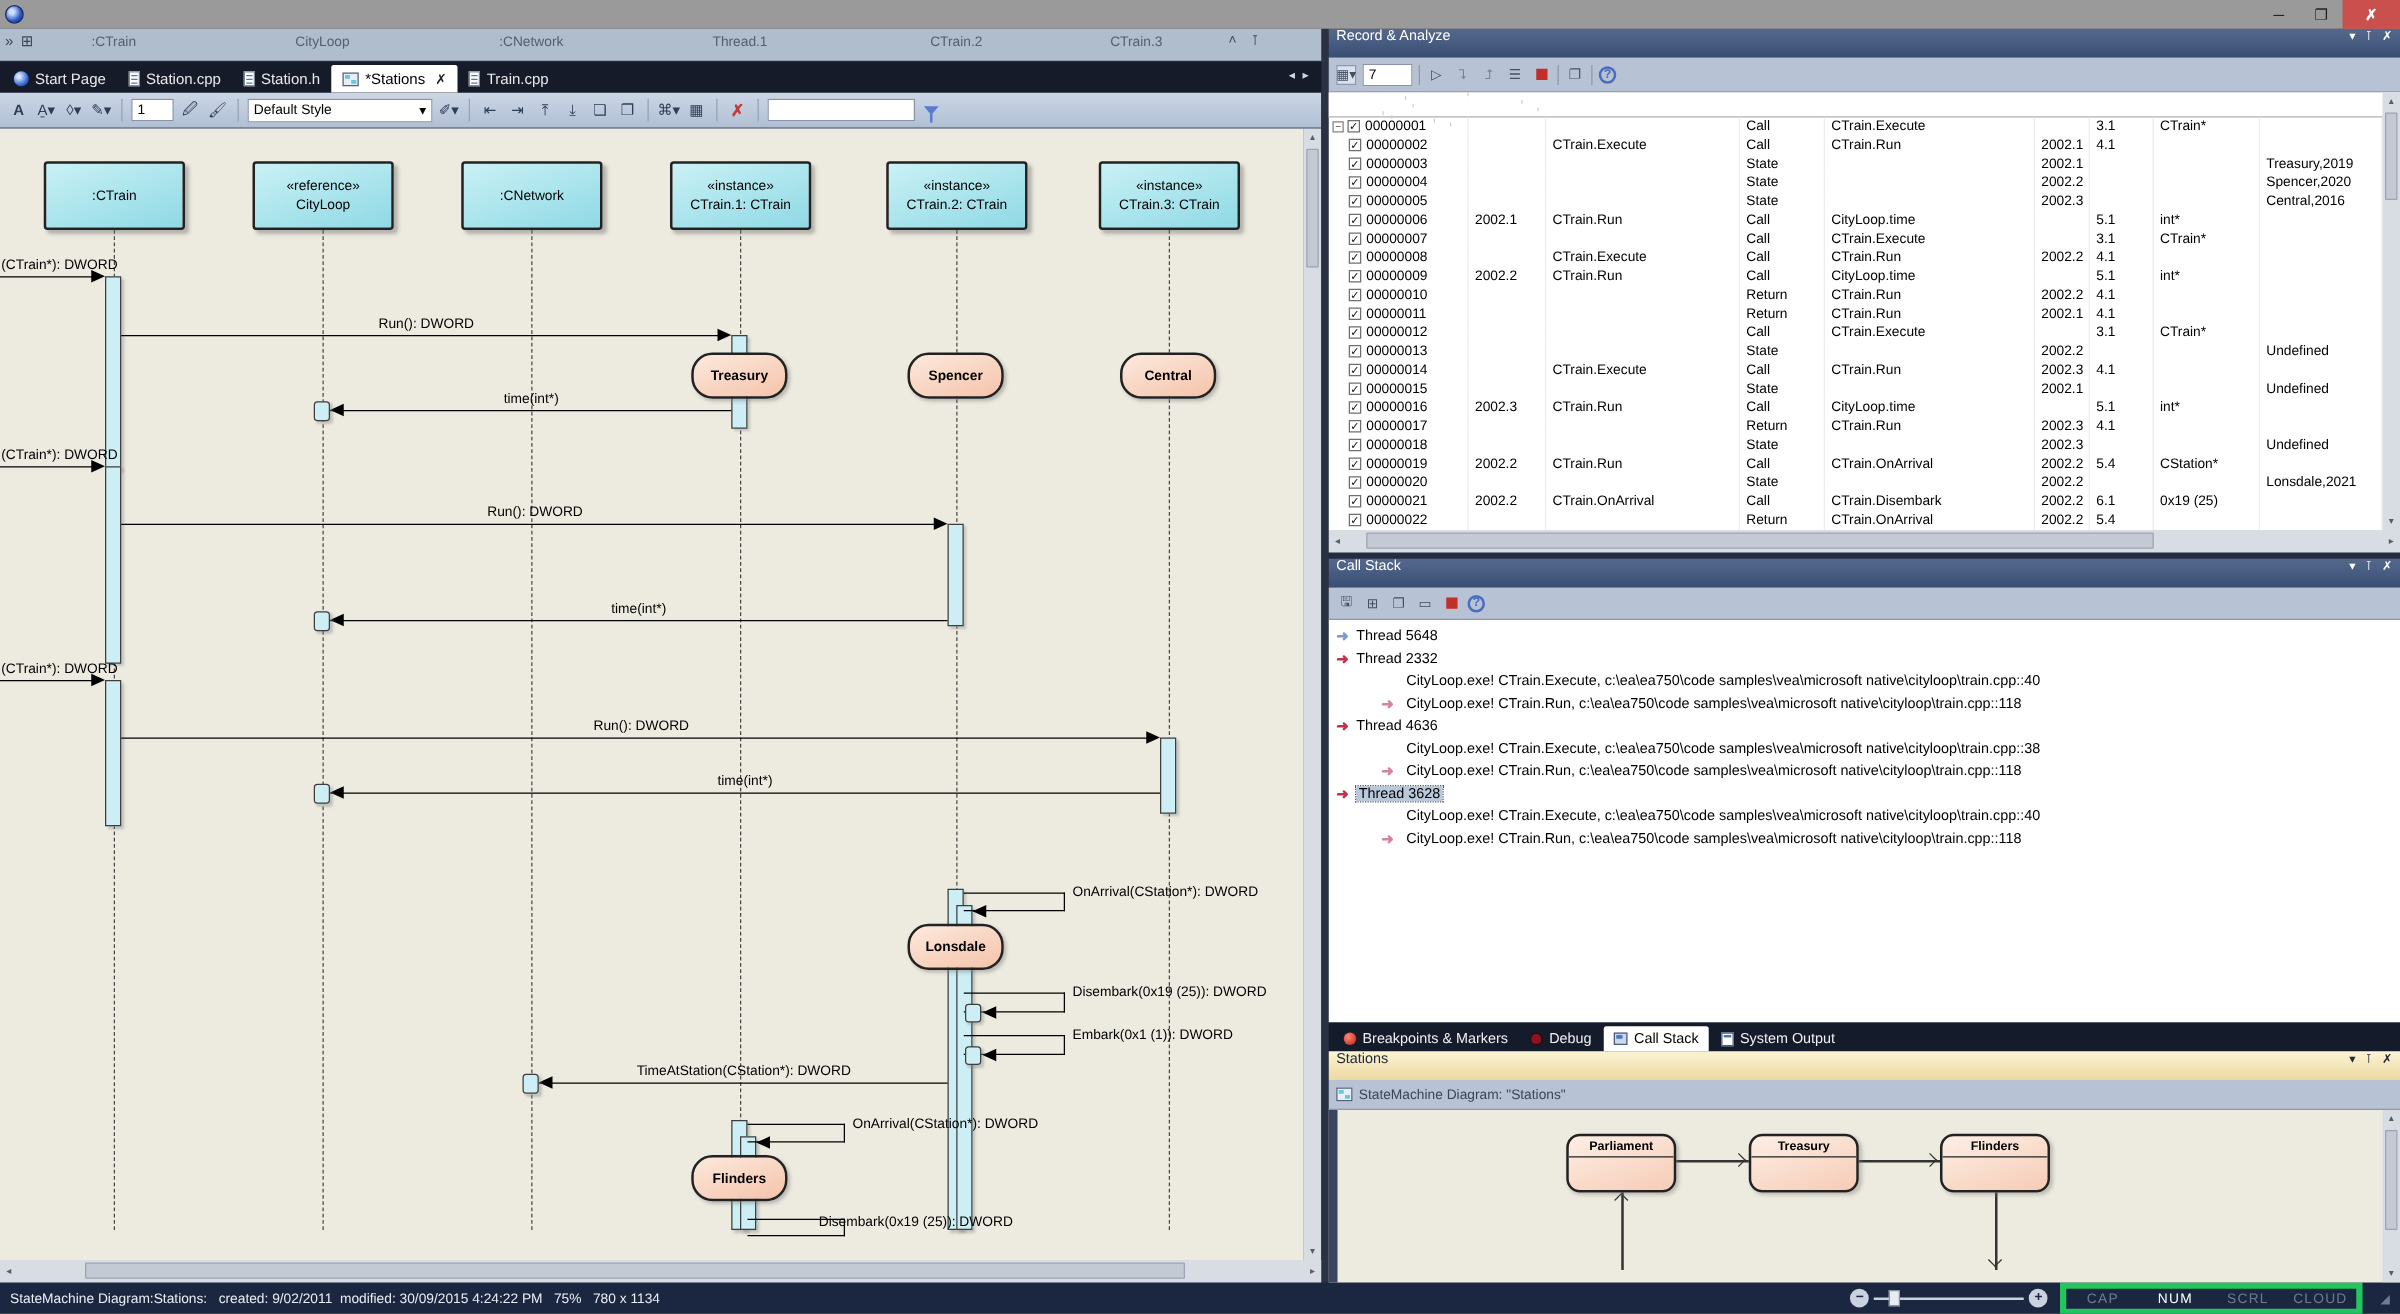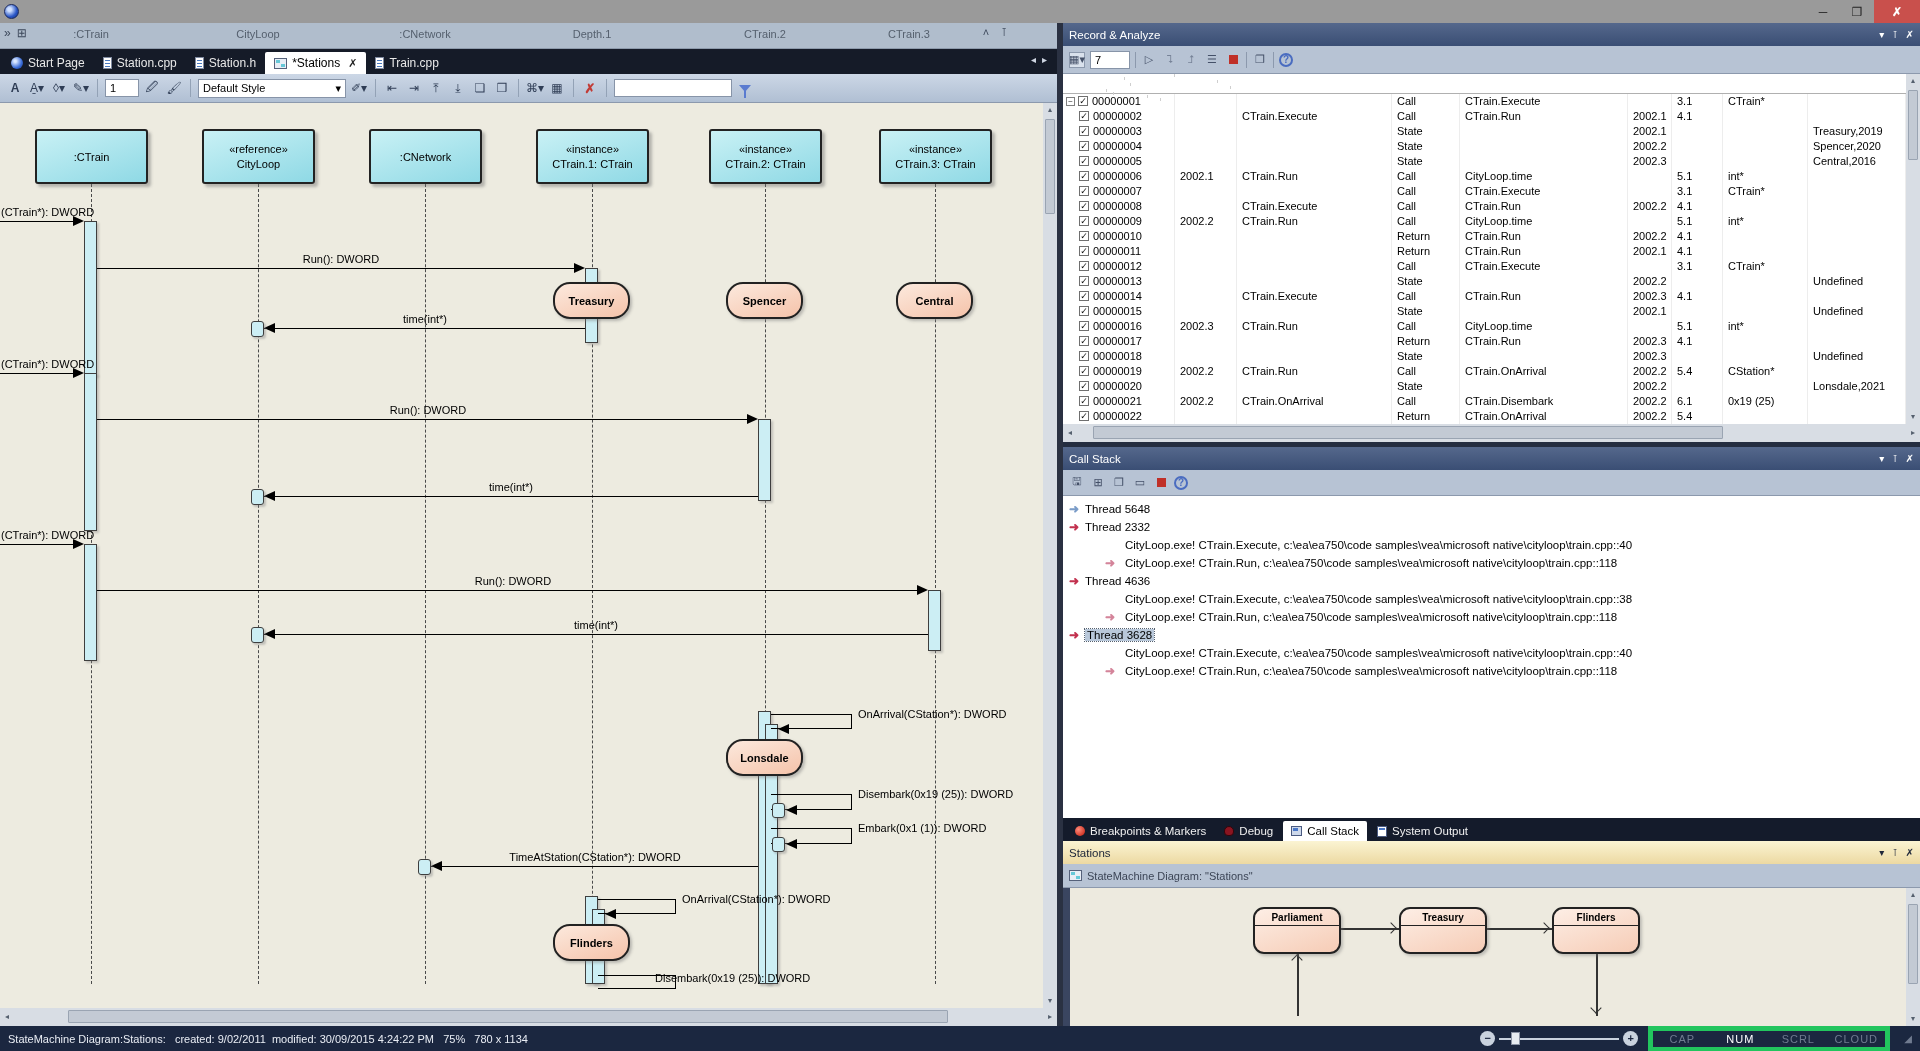--- a/index.html
+++ b/index.html
@@ -75,21 +75,21 @@
   .arrL { position:absolute; width:0; height:0; border-top:5px solid transparent; border-bottom:5px solid transparent; border-right:11px solid #000; }
   .mlabel { position:absolute; font-size:11px; color:#000; white-space:nowrap; }
   .mlabel.center { transform:translateX(-50%); }
   .soval { position:absolute; width:77px; height:37px; border:2px solid #222; border-radius:17px;
     background:linear-gradient(160deg,#fce9dd,#f5c3aa); box-shadow:2px 2px 3px rgba(120,120,120,.45);
     display:flex; align-items:center; justify-content:center; font-size:11px; font-weight:bold; color:#000; }
   .selfloop { position:absolute; border:1px solid #000; border-left:none; }
 
   
   .ptitle { height:23px; background:linear-gradient(#55688c,#3a4e74); color:#fff; font-size:11.5px;
-    display:flex; align-items:center; padding:0 6px; flex:0 0 auto; }
+    display:flex; align-items:flex-start; padding:0 6px; flex:0 0 auto; }
   .ptitle.yellow { background:linear-gradient(#fbf4d3,#ecd9a2); color:#20283a; }
   .ptitle-btns { margin-left:auto; display:flex; gap:8px; font-size:10px; align-items:center; }
   .ptitle.yellow .ptitle-btns { color:#20283a; }
   .ptools { background:#b7c3d4; border-bottom:1px solid #8c99ad; display:flex; align-items:center; gap:5px; padding:0 6px; flex:0 0 auto; }
   .gico { width:16px; height:16px; display:flex; align-items:center; justify-content:center; font-size:11px; color:#445068; }
   .gico.box { background:#d9e1ec; border:1px solid #8c99ad; }
   .red-sq { width:9px; height:9px; background:#c03028; display:inline-block; }
   .help-circ { width:14px; height:14px; border-radius:50%; border:2px solid #4a6cc0; color:#4a6cc0; font-size:10px; font-weight:bold; display:flex; align-items:center; justify-content:center; }
 
   
@@ -168,21 +168,21 @@
           <span>»</span>
           <span>⊞</span>
         </span>
         <span class="crumb-right">
           <span>˄</span>
           <span>⊺</span>
         </span>
       <span class="crumb" style="left: 91px;">:CTrain</span>
           <span class="crumb" style="left: 258px;">CityLoop</span>
           <span class="crumb" style="left: 425px;">:CNetwork</span>
-          <span class="crumb" style="left: 592px;">Depth.1</span>
+          <span class="crumb" style="left: 592px;">Thread.1</span>
           <span class="crumb" style="left: 765px;">CTrain.2</span>
           <span class="crumb" style="left: 909px;">CTrain.3</span>
         </div>
 
       <div class="tabbar">
 
       <div class="tab">
             <span class="icon-sphere"></span>
             <span>Start Page</span>
           </div>

